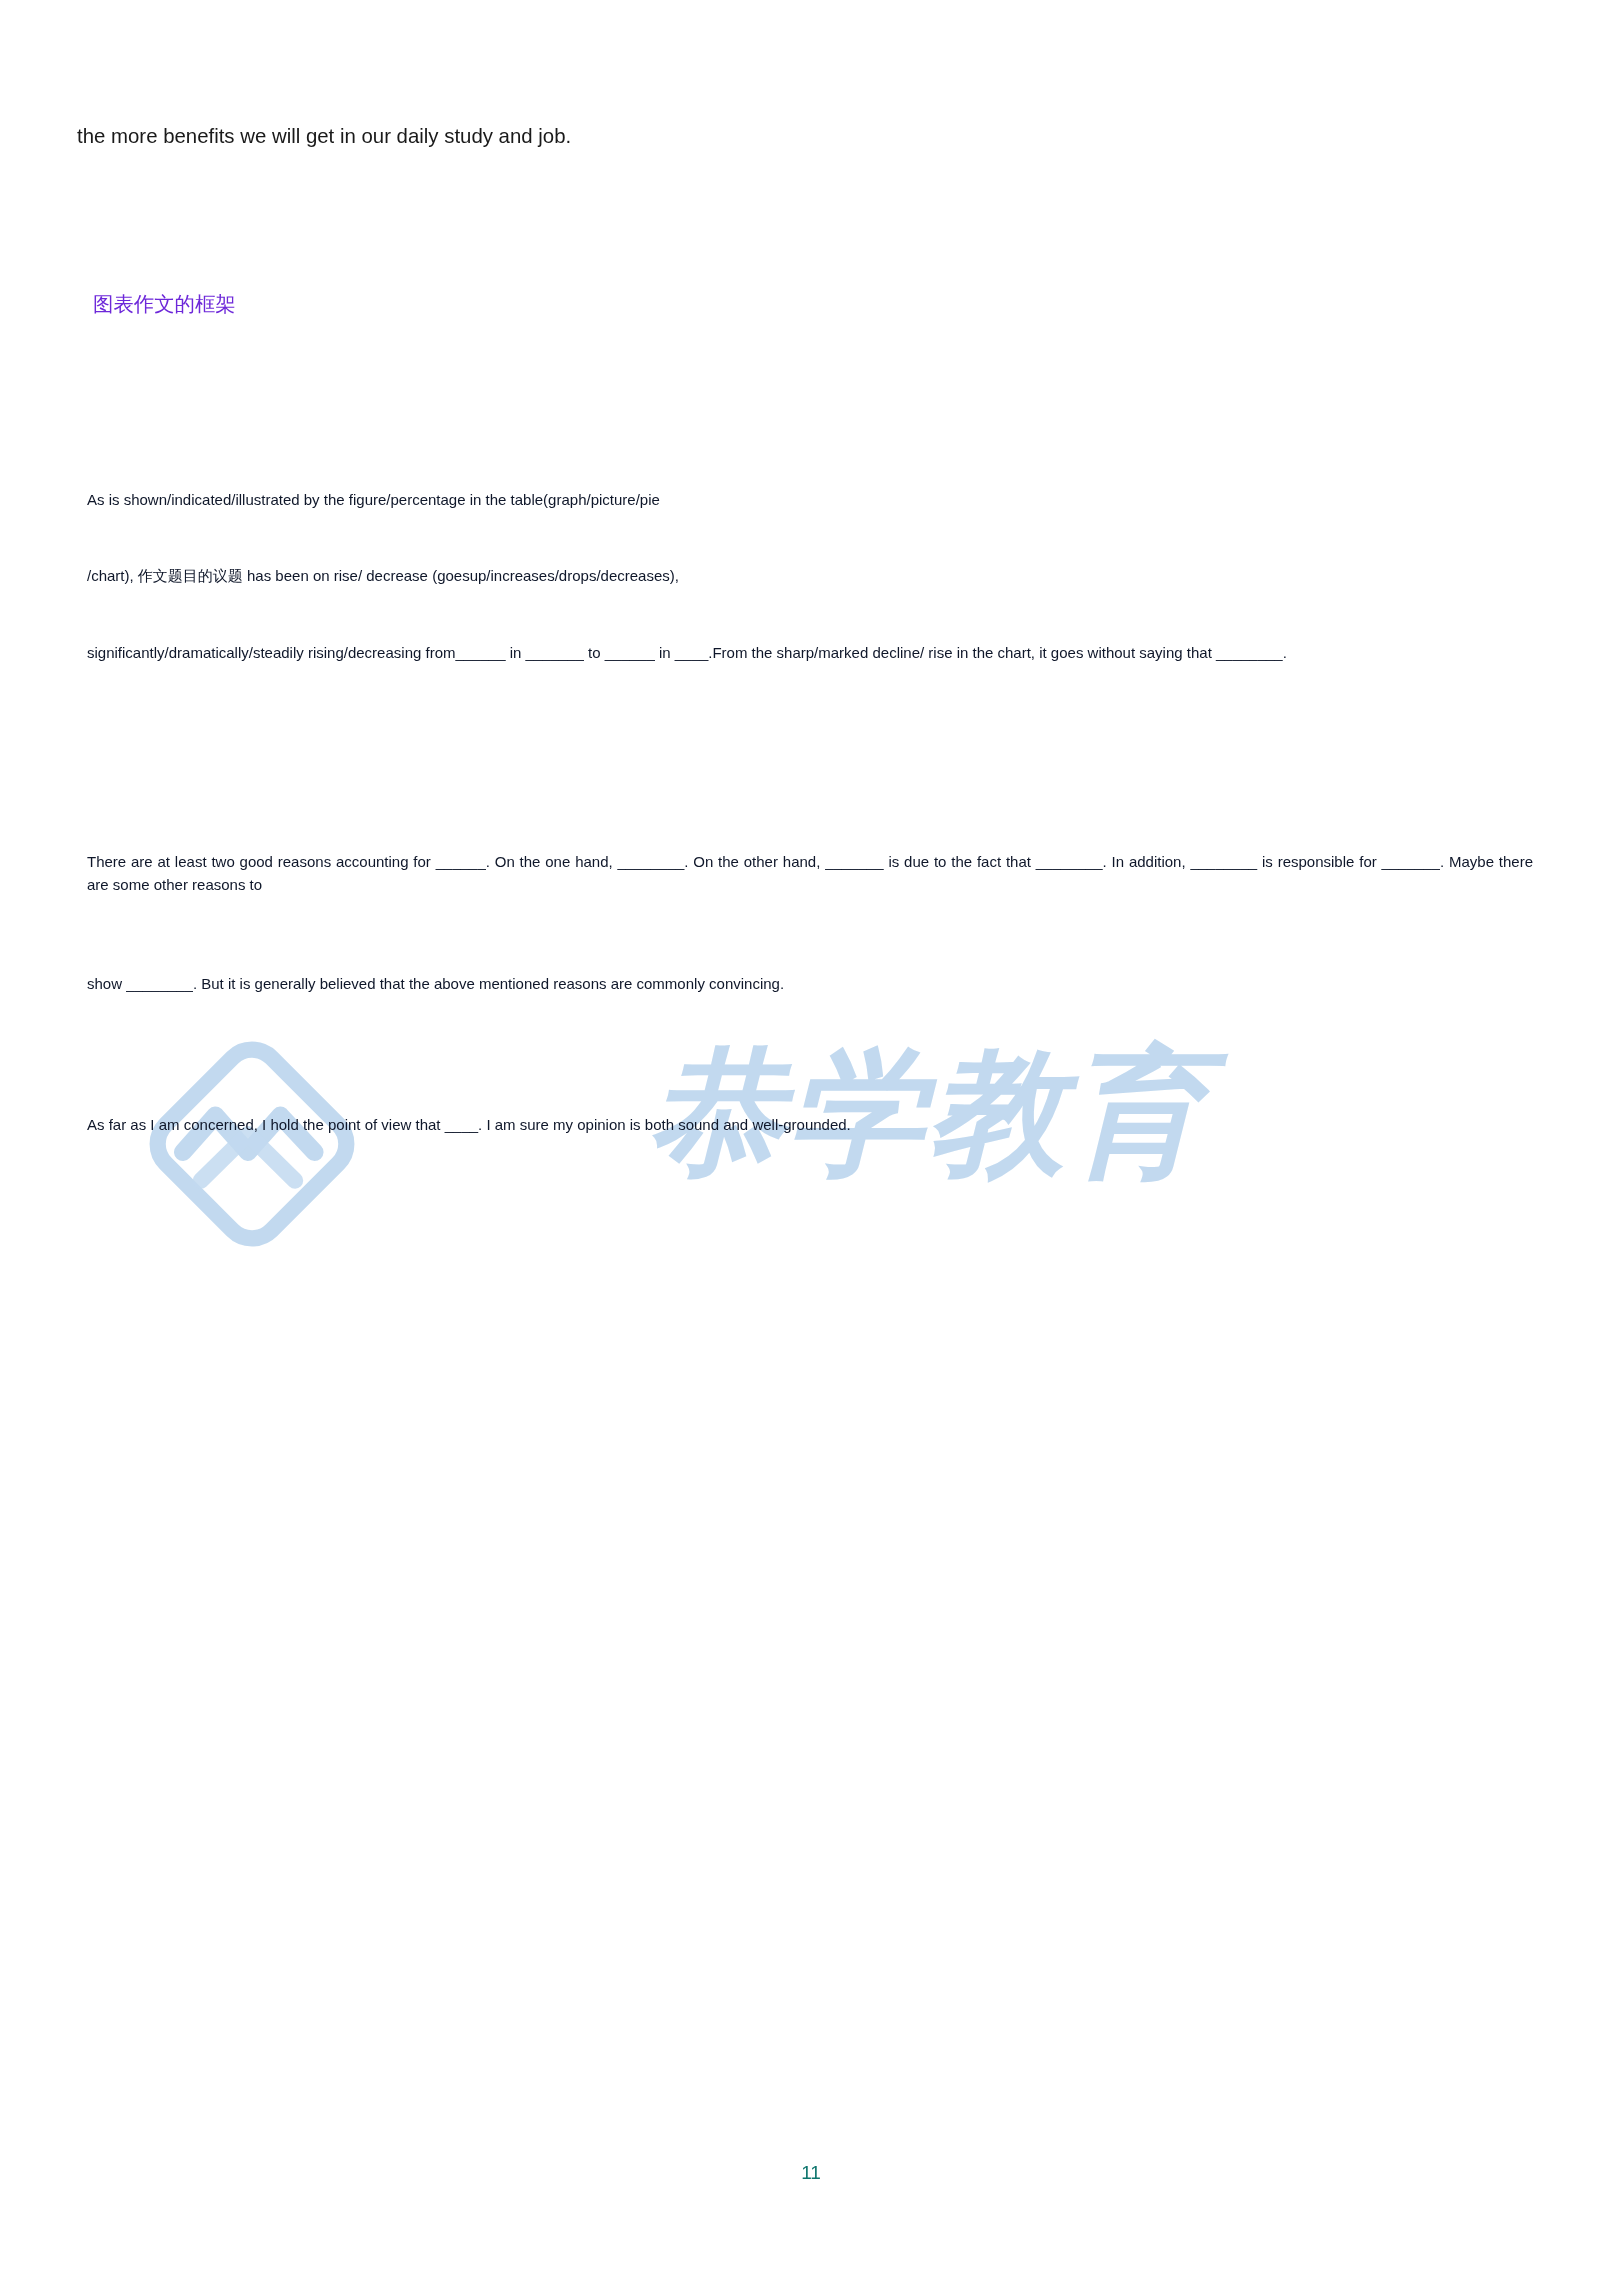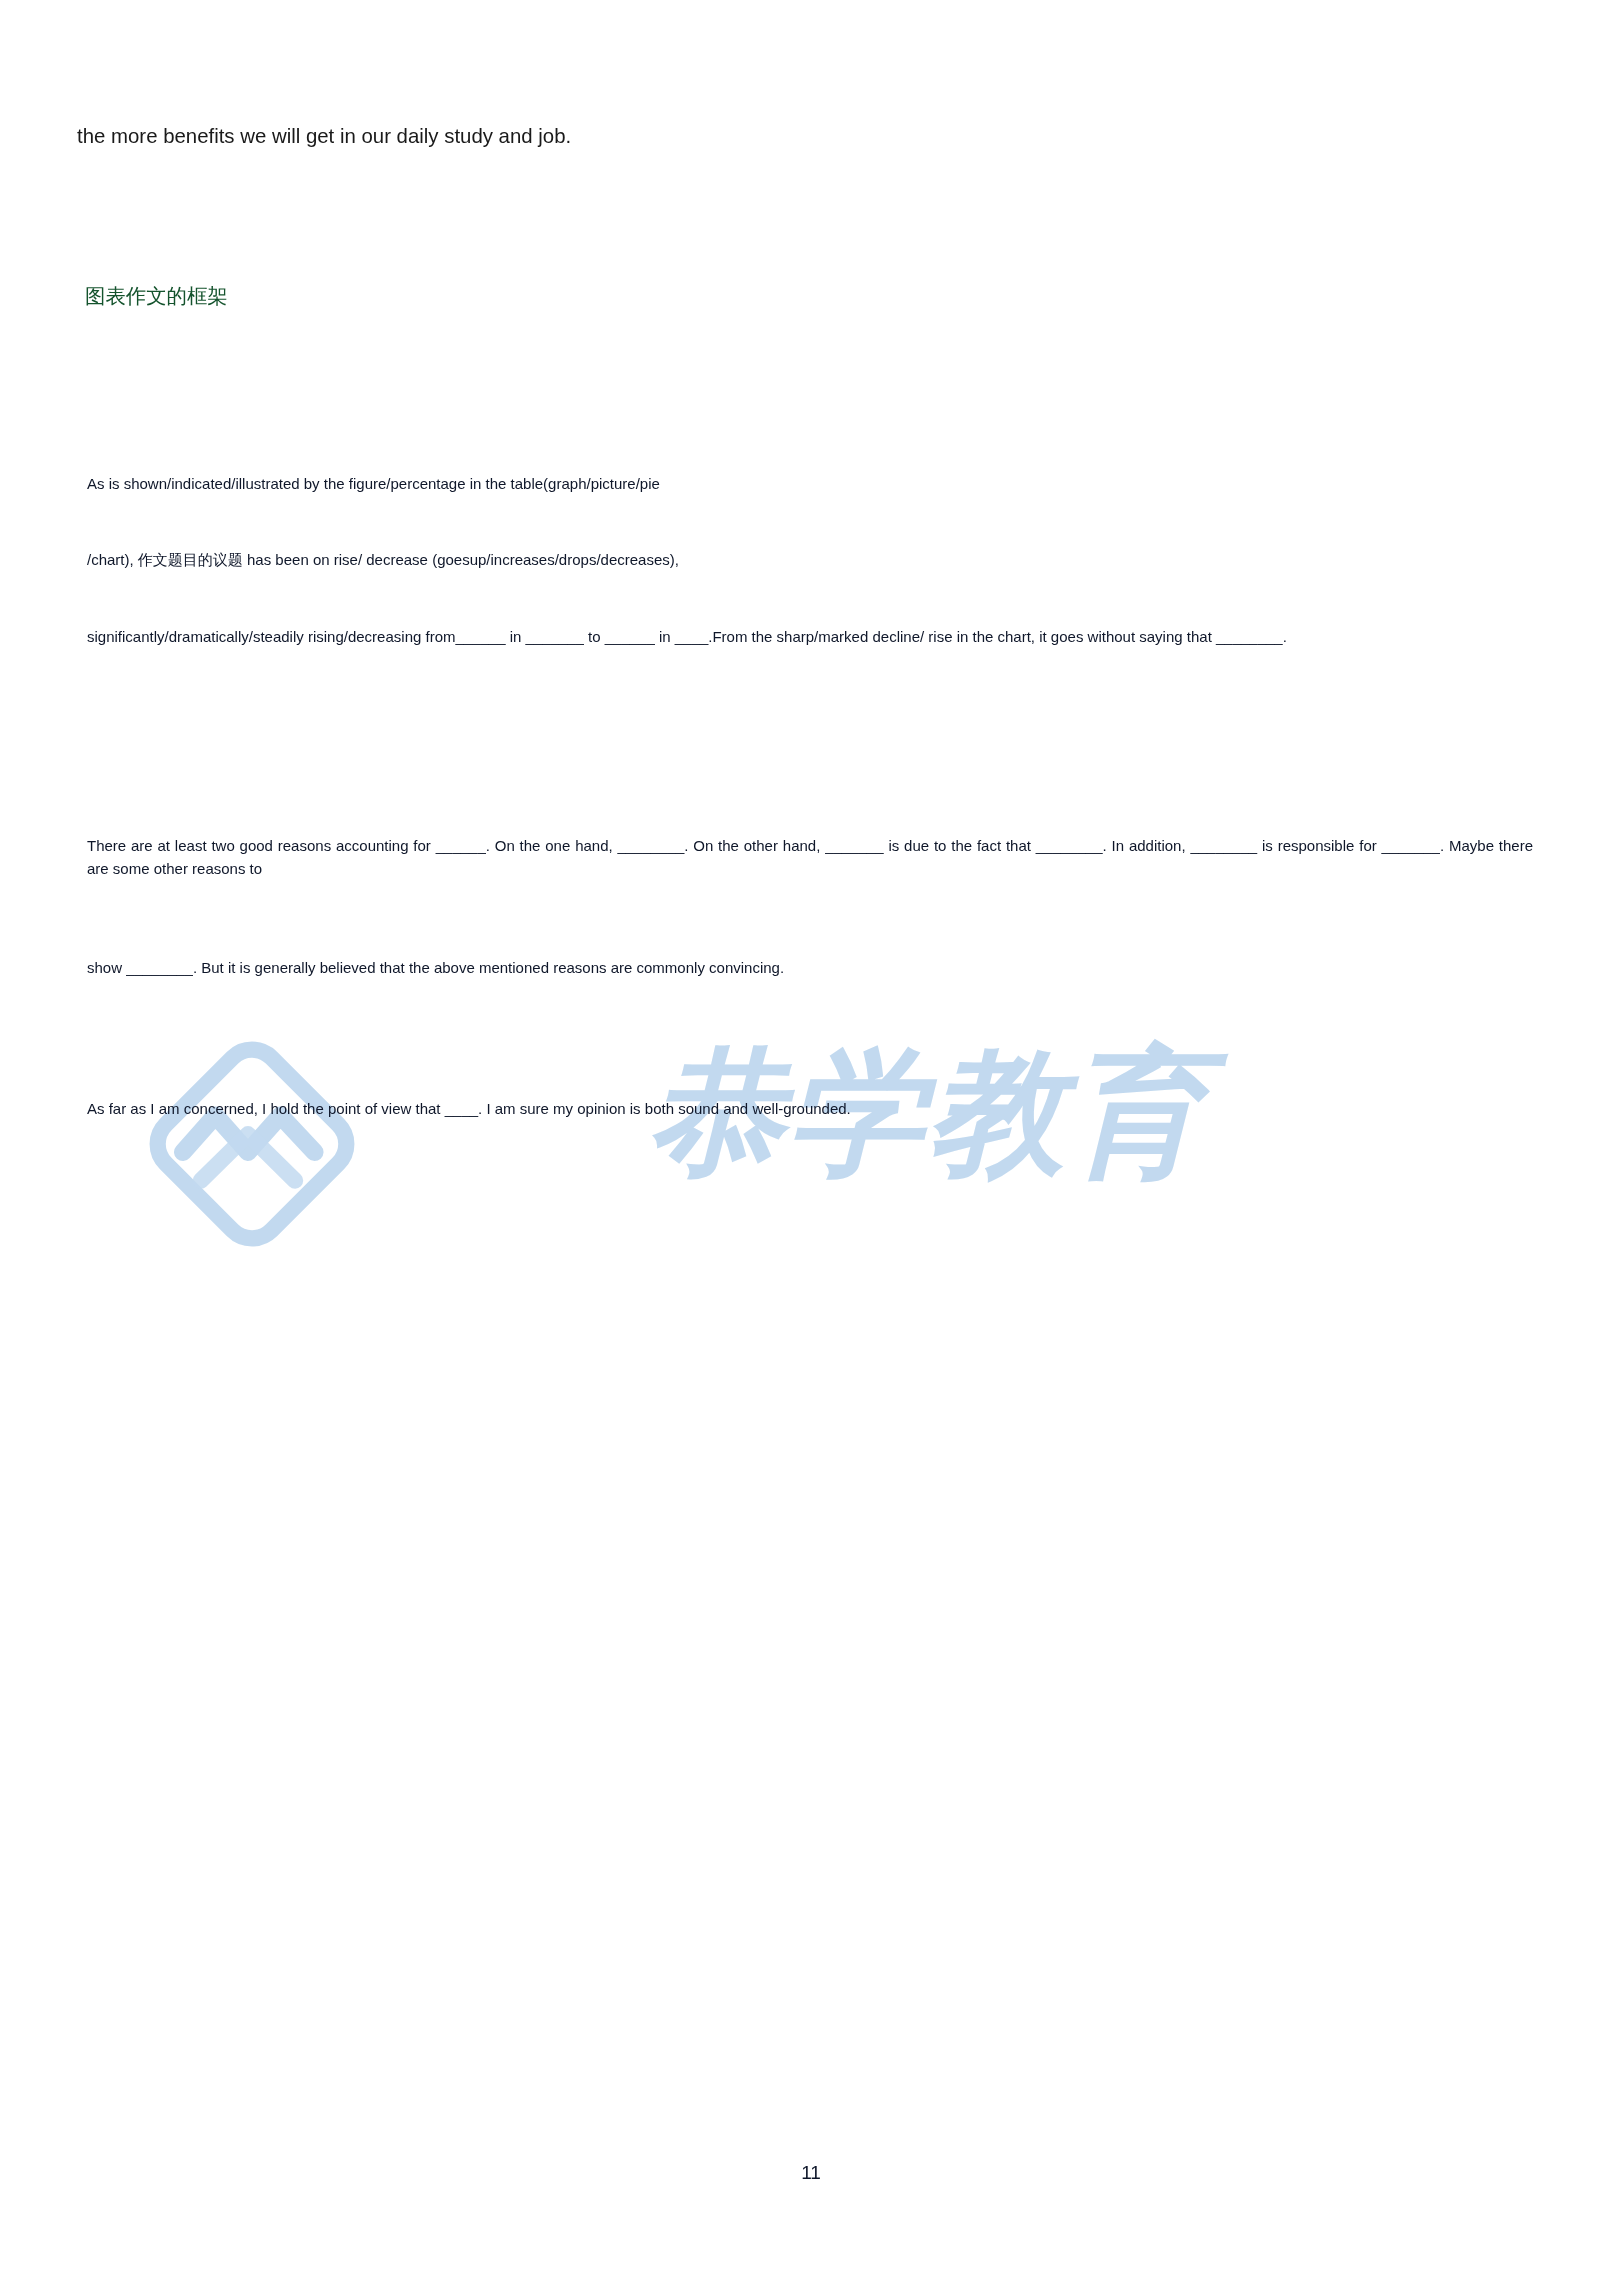--- a/index.html
+++ b/index.html
@@ -45,32 +45,32 @@
 
   .p-line {
     font-size: 15px;
     line-height: 1.5;
     color: #0f172a;
     margin: 10px;
   }
 
   .cn {
     font-size: 20.4px;
-    color: #14532d;
-    margin: 8px;
+    color: #6d28d9;
+    margin: 16px;
   }
 
   .page-number {
     position: absolute;
     left: 0;
     right: 0;
     top: 2162px;
     text-align: center;
     font-size: 19px;
-    color: #0f172a;
+    color: #0f766e;
   }
 
   
   .watermark {
     position: absolute;
     left: 126px;
     top: 1014px;
     width: 1433px;
     height: 293px;
     pointer-events: none;

